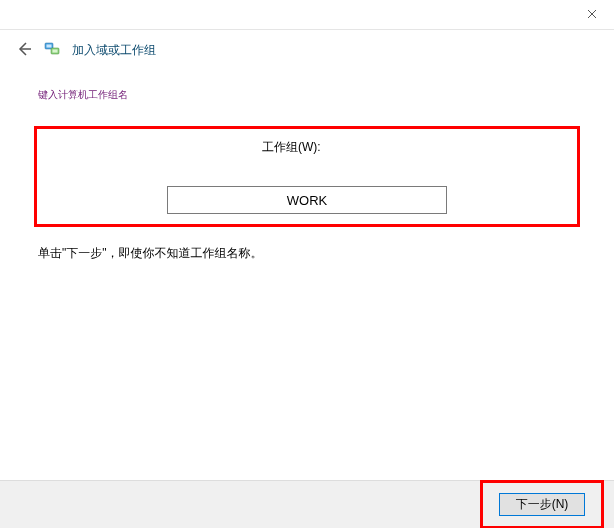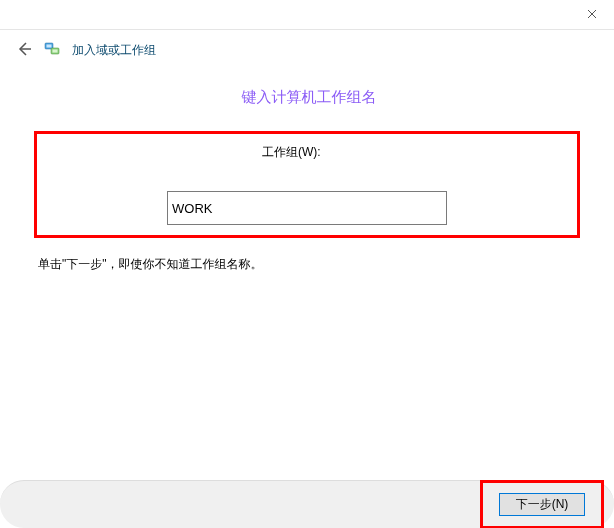--- a/index.html
+++ b/index.html
@@ -45,66 +45,65 @@
       display: inline-block;
     }
     .header-title {
       font-size: 12px;
       color: #0c4a6e;
     }
     .content {
       padding: 22px 34px 0 34px;
     }
     .page-heading {
-      color: #8b5cf6;
-      font-size: 15px;
+      color: #701a75;
+      font-size: 10px;
       margin-bottom: 24px;
       padding-left: 4px;
-      text-align: center;
     }
     .form-row {
       display: flex;
       align-items: center;
       gap: 30px;
       padding: 10px 8px;
       border: 3px solid #ff0000;
       margin-bottom: 18px;
       flex-direction: column;
     }
     .form-label {
       width: 90px;
       font-size: 12px;
       color: #000;
     }
     .form-input {
       width: 280px;
-      height: 34px;
+      height: 28px;
       border: 1px solid #7a7a7a;
       padding: 2px 4px;
       font-size: 13px;
       font-family: inherit;
       outline: none;
+      text-align: center;
     }
     .hint {
       font-size: 12px;
       color: #000;
       padding-left: 4px;
     }
     .footer {
       position: absolute;
       bottom: 0; left: 0; right: 0;
       height: 48px;
       background: #f0f0f0;
       border-top: 1px solid #ddd;
       display: flex;
       align-items: center;
       justify-content: flex-end;
       padding: 0 10px;
       gap: 8px;
-      border-radius: 24px;
     }
     .win-btn {
       min-width: 86px;
       height: 23px;
       background: #e1e1e1;
       border: 1px solid #adadad;
       font-size: 12px;
       font-family: inherit;
       color: #000;
       cursor: pointer;

